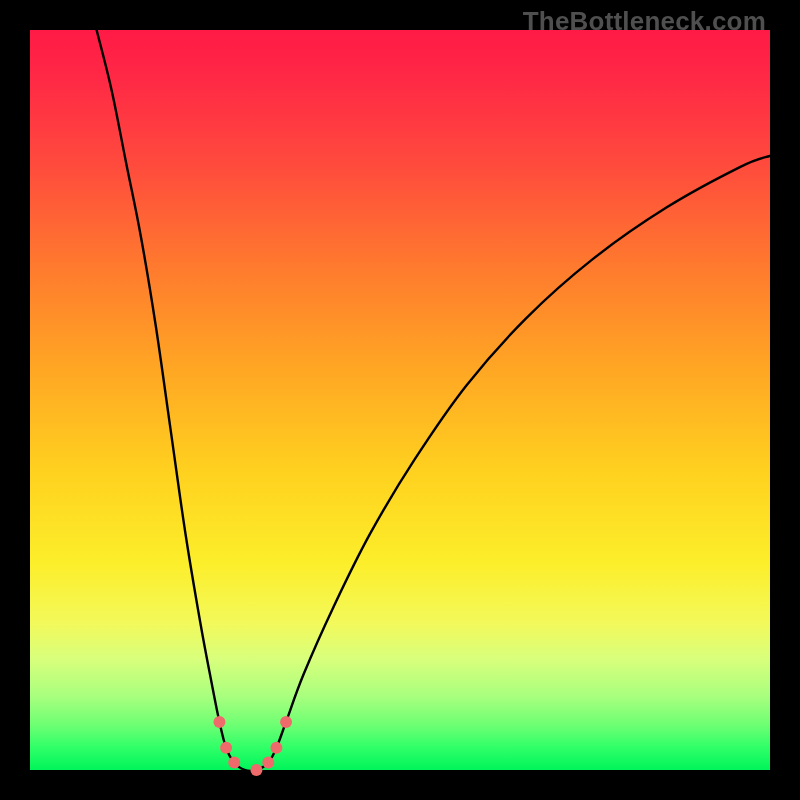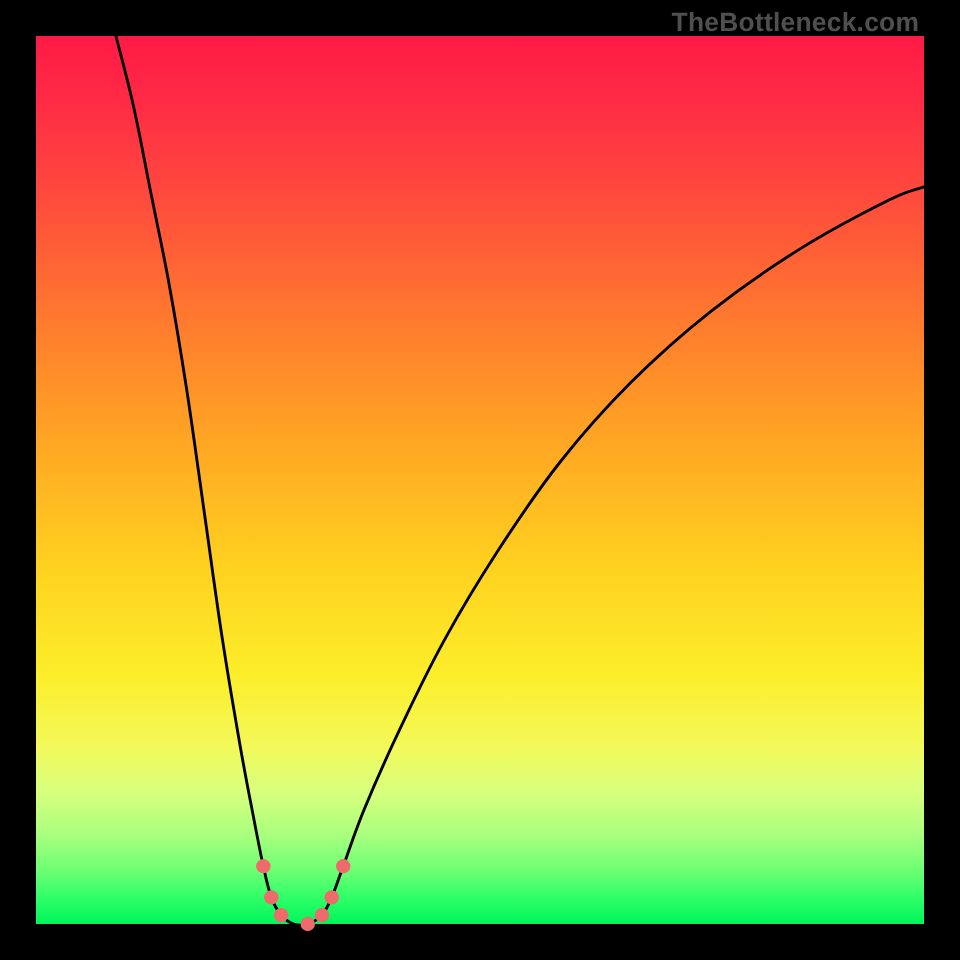--- a/index.html
+++ b/index.html
@@ -41,21 +41,21 @@
       #2fff68 97%,
       #00f55a 100%,
       #00e24e 100%
     );
   }
   .attribution {
     position: absolute;
     top: 6px;
     right: 34px;
     color: #4f4f4f;
-    font-size: 22px;
+    font-size: 26px;
     font-weight: 600;
     letter-spacing: 0.2px;
     font-family: Arial, Helvetica, sans-serif;
   }
   svg.curve {
     position: absolute;
     left: 0;
     top: 0;
     width: 740px;
     height: 740px;

